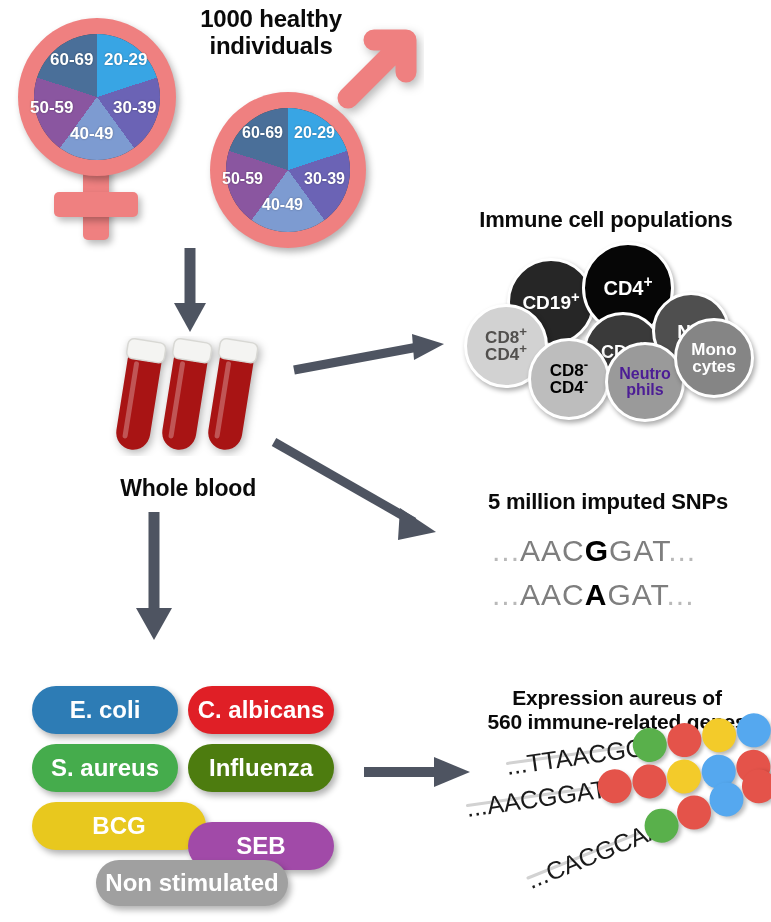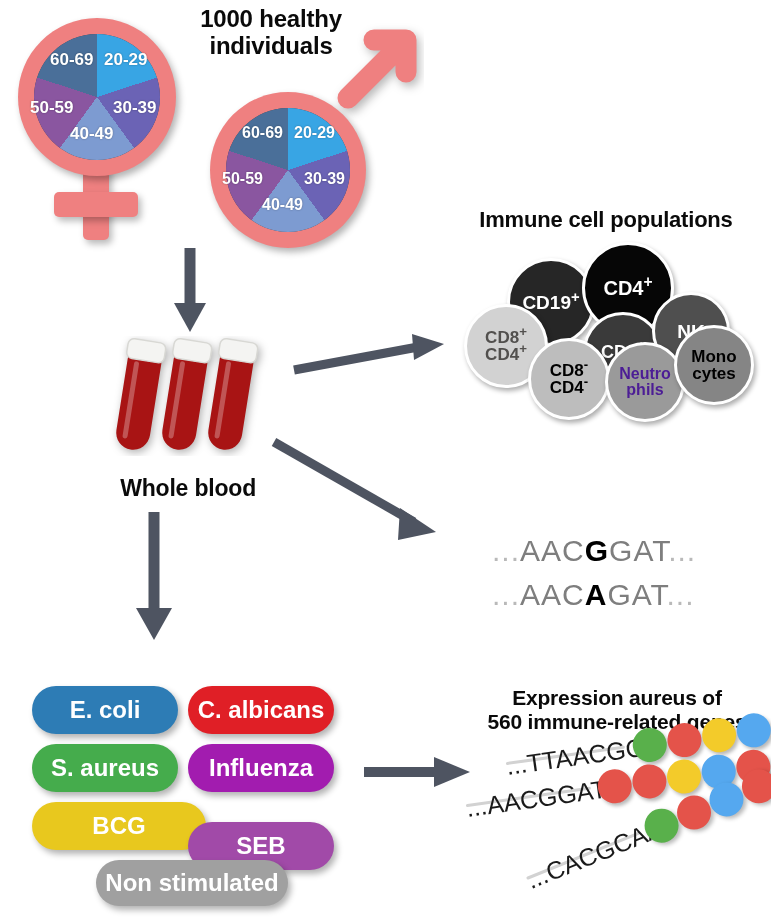--- a/index.html
+++ b/index.html
@@ -174,39 +174,40 @@
     </div>
 
     <div class="cell" style="left:68px;top:98px;width:82px;height:82px;background:#bdbdbd;color:#000000;font-size:17px;">
       <span>CD8<sup>-</sup><br>CD4<sup>-</sup></span>
     </div>
 
     <div class="cell" style="left:145px;top:102px;width:80px;height:80px;background:#9a9a9a;color:#4c1d95;font-size:16px;">
       <span>Neutro<br>phils</span>
     </div>
 
-    <div class="cell" style="left:214px;top:85px;width:80px;height:80px;background:#858585;color:#000000;font-size:17px;">
+    <div class="cell" style="left:214px;top:78px;width:80px;height:80px;background:#858585;color:#ffffff;font-size:17px;">
       <span>Mono<br>cytes</span>
     </div>
   </div>
 
+  <div class="abs ttl" style="left:458px;top:490px;width:300px;font-size:22px;">5 million imputed SNPs</div>
 
   <div class="snp" style="left:492px;top:534px;">
     <span class="dim">...</span><span class="mid">AAC</span><span class="hot">G</span><span class="mid">GAT</span><span class="dim">...</span>
   </div>
 
   <div class="snp" style="left:492px;top:578px;">
     <span class="dim">...</span><span class="mid">AAC</span><span class="hot">A</span><span class="mid">GAT</span><span class="dim">...</span>
   </div>
 
   <div class="abs" style="left:32px;top:686px;width:320px;height:210px;">
     <div class="stim" style="left:0px;top:0px;width:146px;height:48px;background:#2d7cb5;">E. coli</div>
     <div class="stim" style="left:156px;top:0px;width:146px;height:48px;background:#e01f26;">C. albicans</div>
     <div class="stim" style="left:0px;top:58px;width:146px;height:48px;background:#45ac4c;">S. aureus</div>
-    <div class="stim" style="left:156px;top:58px;width:146px;height:48px;background:#a21caf;">Influenza</div>
+    <div class="stim" style="left:156px;top:58px;width:146px;height:48px;background:#4d7c0f;">Influenza</div>
     <div class="stim" style="left:0px;top:116px;width:174px;height:48px;background:#e8c81e;">BCG</div>
     <div class="stim" style="left:156px;top:116px;width:146px;height:48px;background:#a14aa8;margin-top:20px;">SEB</div>
     <div class="stim" style="left:64px;top:174px;width:192px;height:46px;background:#a0a0a0;">Non stimulated</div>
   </div>
 
   <svg class="arrowsvg" style="left:362px;top:752px;" width="114" height="40" viewBox="0 0 114 40">
     <path d="M2 20 L76 20" stroke="#4e5461" stroke-width="10" fill="none"></path>
     <path d="M72 5 L108 20 L72 35 Z" fill="#4e5461"></path>
   </svg>
 

